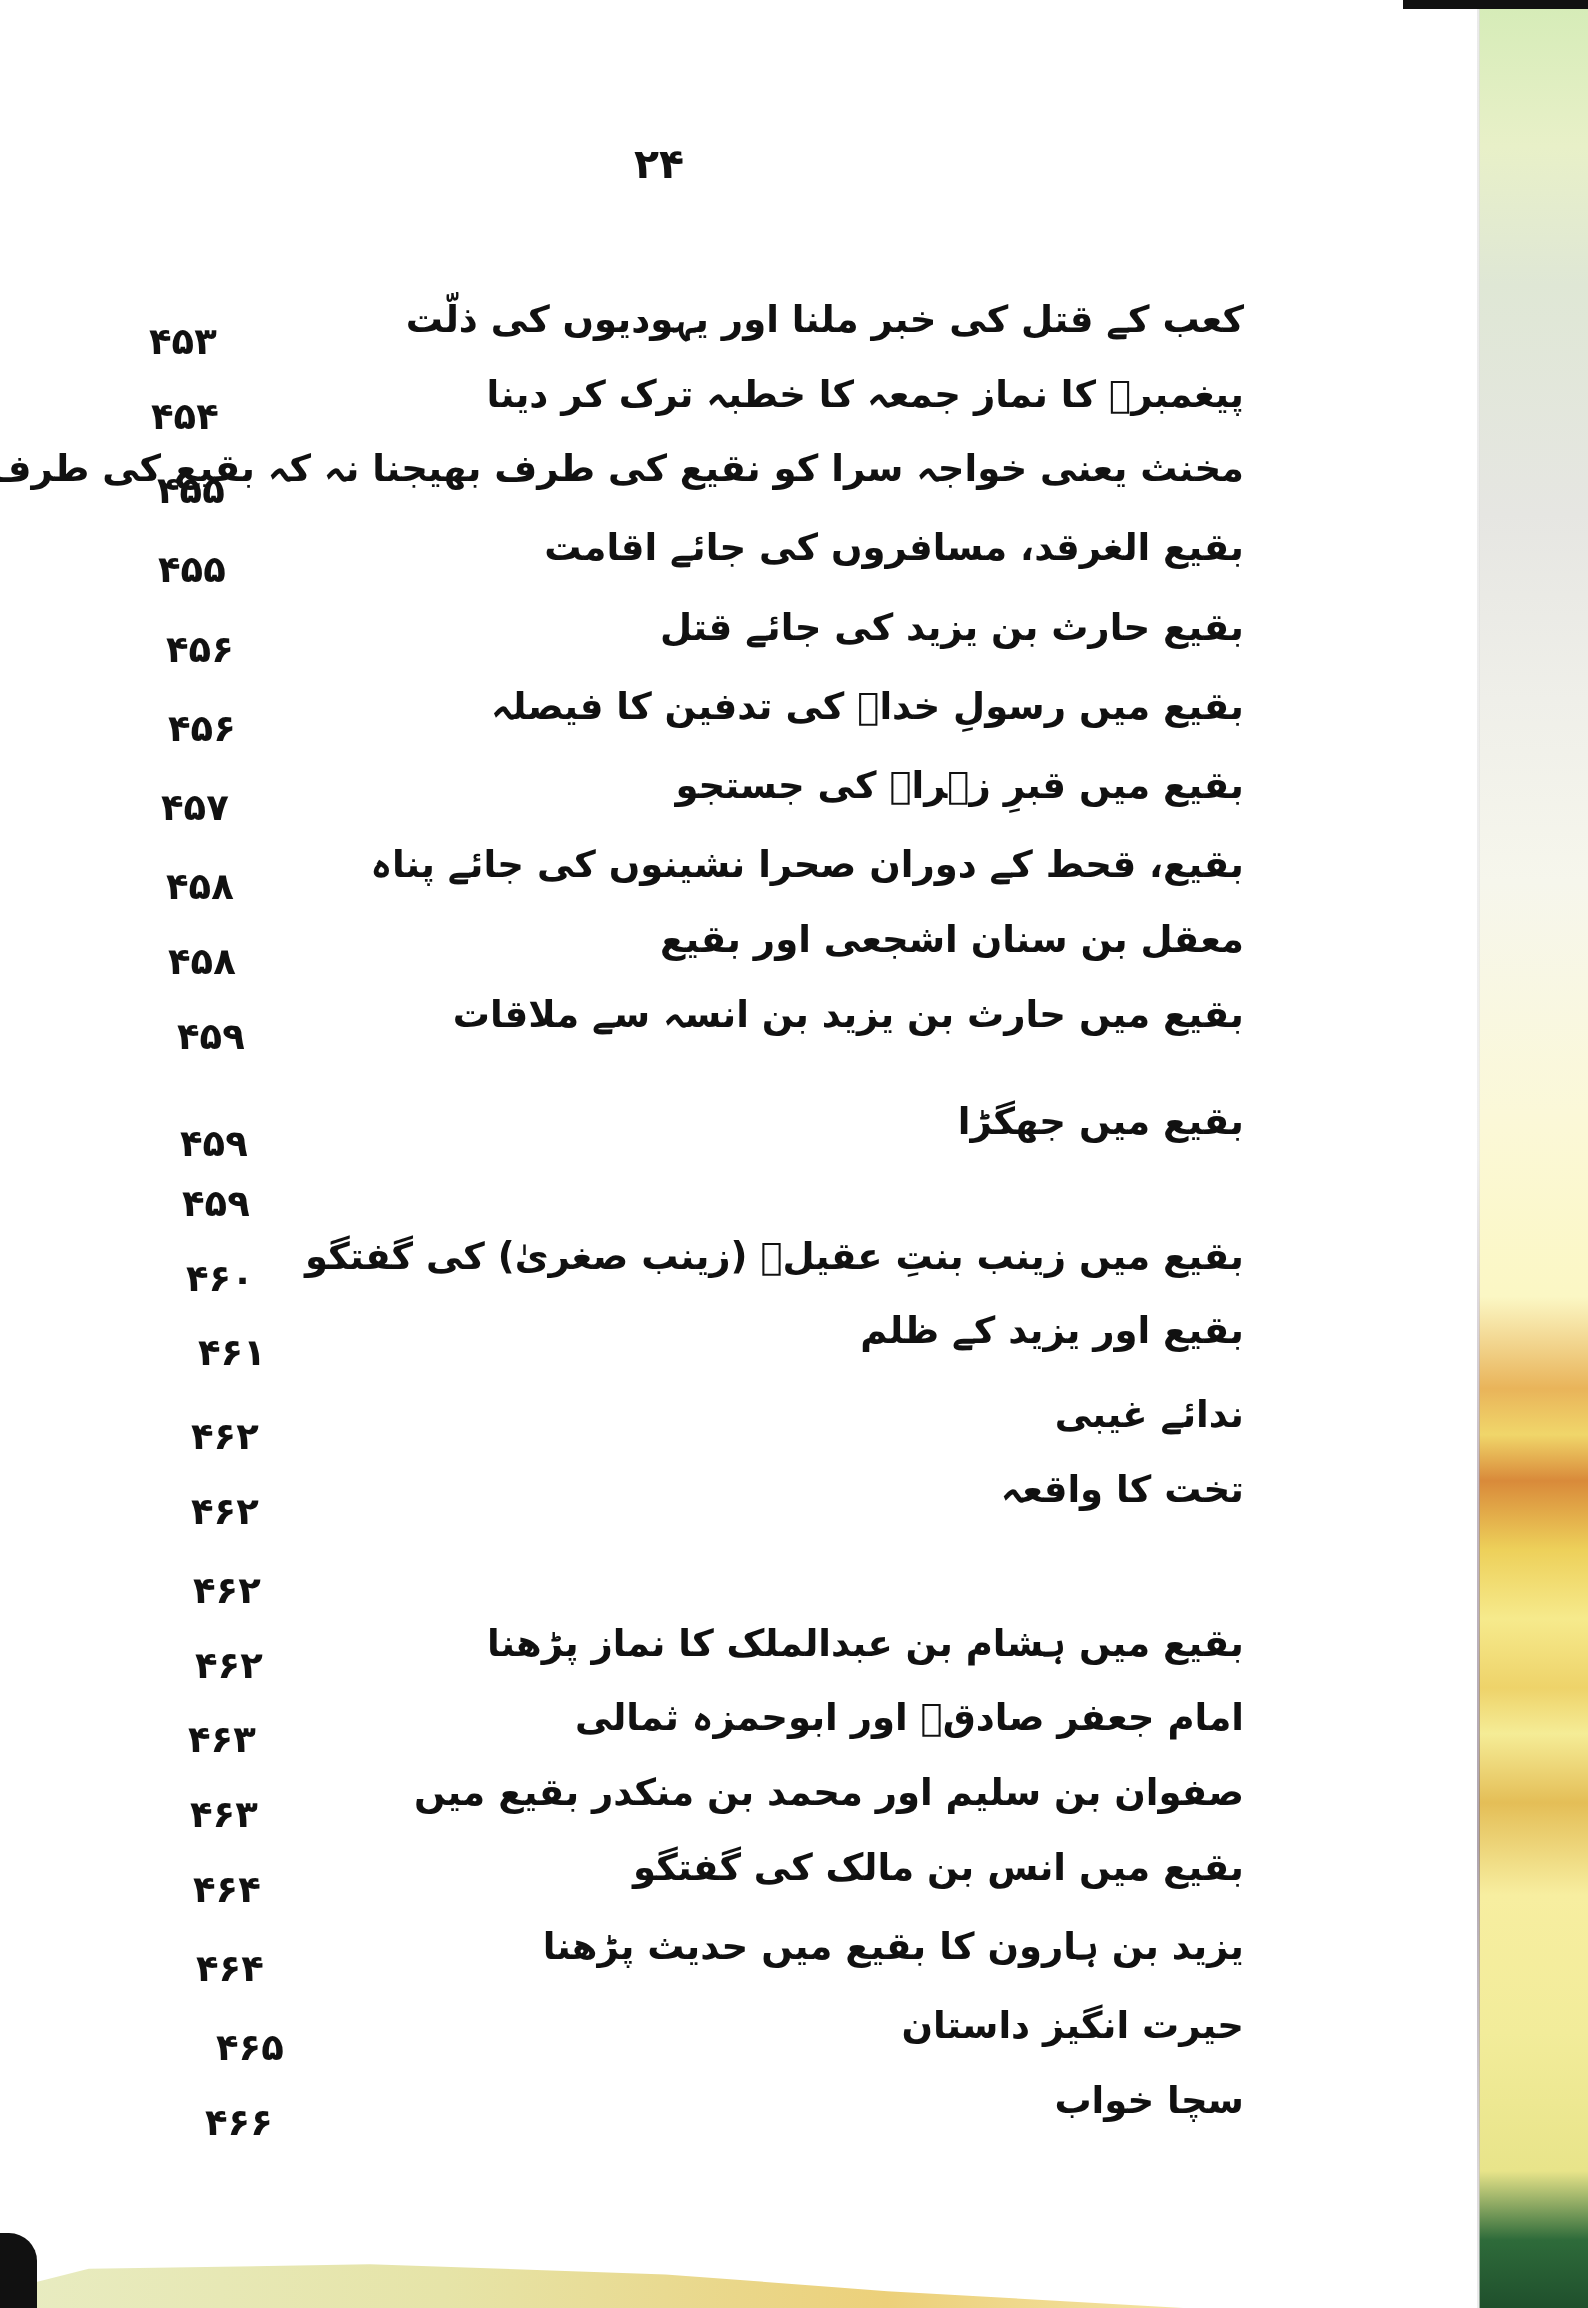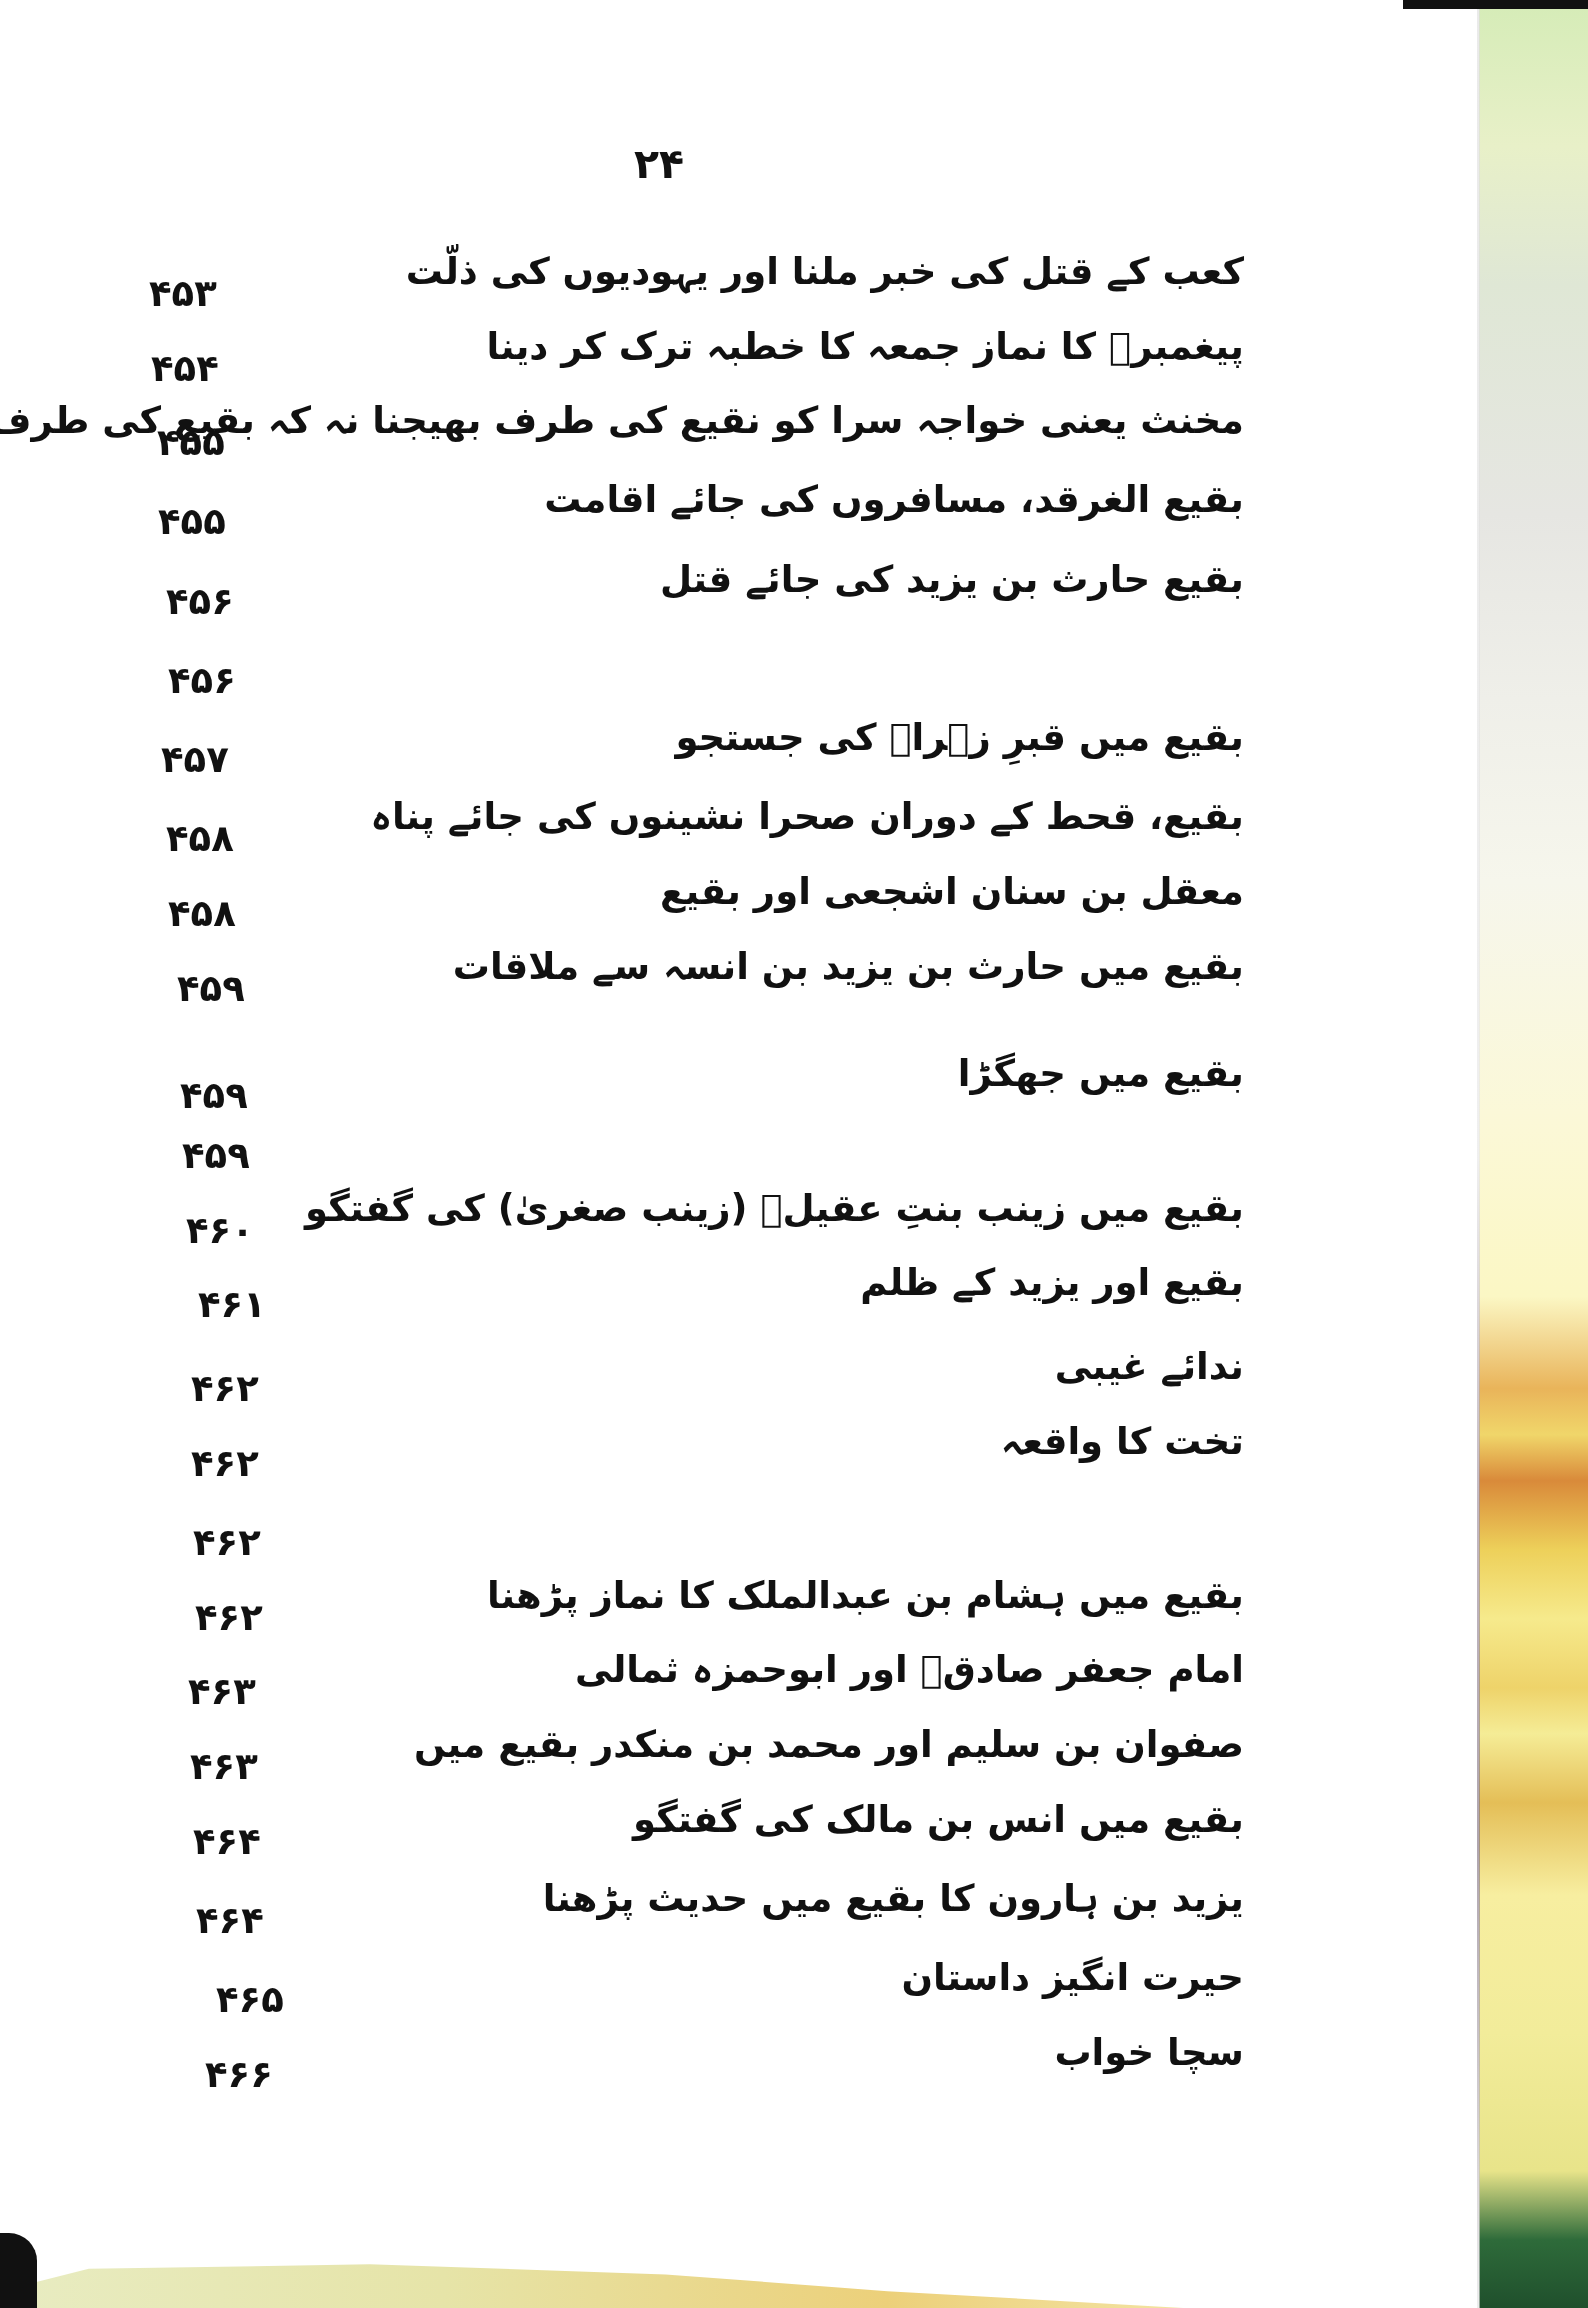--- a/index.html
+++ b/index.html
@@ -81,20 +81,21 @@
     position: absolute;
     top: 250px;
     left: 0;
     width: 1305px;
   }
   .toc-row {
     position: absolute;
     left: 0;
     width: 1305px;
     height: 75px;
+    margin-top: 48px;
   }
   .toc-title {
     position: absolute;
     right: 61px;
     top: 0;
     direction: rtl;
     text-align: right;
     font-family: "DejaVu Sans", sans-serif;
     font-size: 37px;
     font-weight: bold;
@@ -138,20 +139,21 @@
   </div>
   <div class="toc-row" style="top:228px">
     <span class="toc-title">بقیع الغرقد، مسافروں کی جائے اقامت</span>
     <span class="toc-page" style="left:158px">۴۵۵</span>
   </div>
   <div class="toc-row" style="top:308px">
     <span class="toc-title">بقیع حارث بن یزید کی جائے قتل</span>
     <span class="toc-page" style="left:166px">۴۵۶</span>
   </div>
   <div class="toc-row" style="top:387px">
+    <span class="toc-title">بقیع میں رسولِ خداؐ کی تدفین کا فیصلہ</span>
     <span class="toc-page" style="left:168px">۴۵۶</span>
   </div>
   <div class="toc-row" style="top:466px">
     <span class="toc-title">بقیع میں قبرِ زہراؑ کی جستجو</span>
     <span class="toc-page" style="left:161px">۴۵۷</span>
   </div>
   <div class="toc-row" style="top:545px">
     <span class="toc-title">بقیع، قحط کے دوران صحرا نشینوں کی جائے پناہ</span>
     <span class="toc-page" style="left:166px">۴۵۸</span>
   </div>

